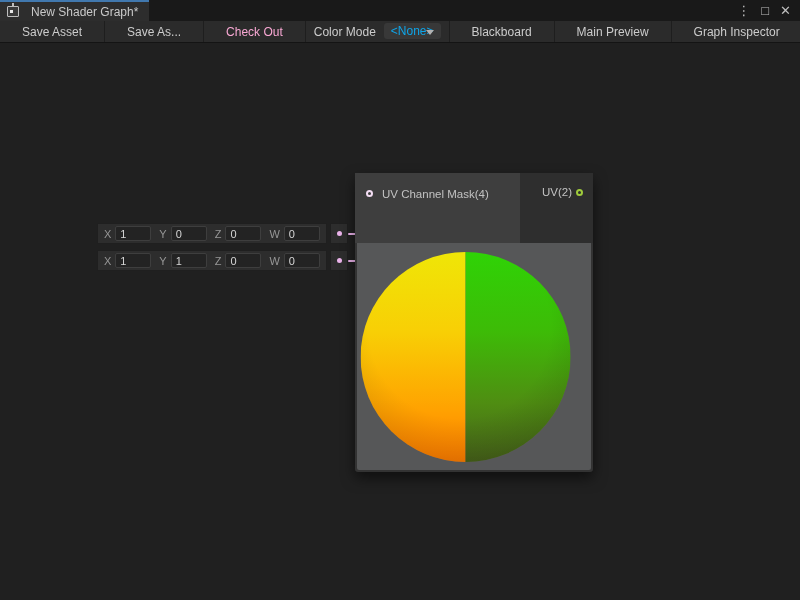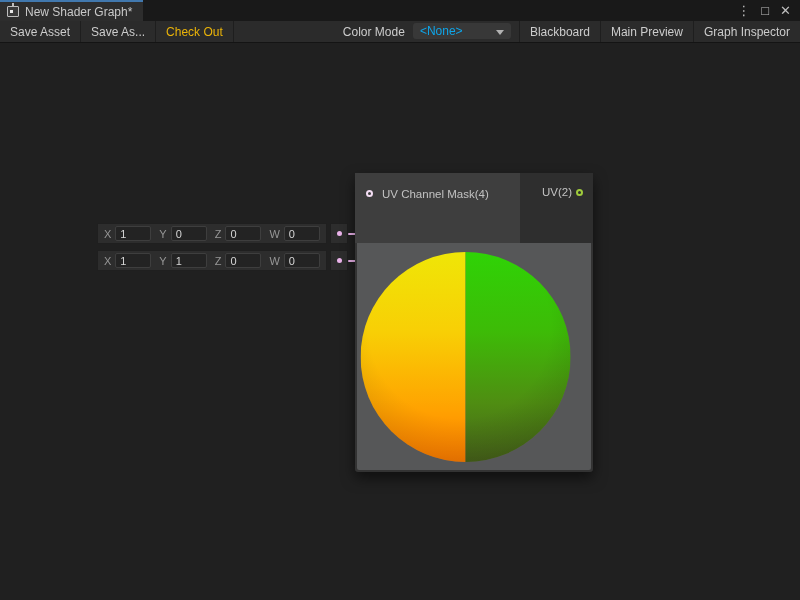--- a/index.html
+++ b/index.html
@@ -12,21 +12,21 @@
     -webkit-font-smoothing:antialiased;
   }
 
   
   .tab-bar {
     position:absolute; top:0; left:0; right:0; height:21px;
     background:#191919; display:flex; align-items:stretch;
   }
   .tab {
     background:#2d2d2d; border-top:2px solid #4178ae;
-    display:flex; align-items:center; gap:6px; padding:0 11px 0 7px;
+    display:flex; align-items:center; gap:12px; padding:0 11px 0 7px;
     font-size:12px; color:#c9c9c9; white-space:nowrap;
   }
   .sg-icon {
     width:12px; height:11px; border:1px solid #bdbdbd; border-radius:1px;
     background:#3a3a3a; position:relative; flex:0 0 auto;
   }
   .sg-icon::before { 
     content:""; position:absolute; top:-4px; left:4px; width:2px; height:3px; background:#bdbdbd;
   }
   .sg-icon::after { 
@@ -38,25 +38,25 @@
   }
   .wc { cursor:default; }
 
   
   .toolbar {
     position:absolute; top:21px; left:0; right:0; height:22px;
     background:#2b2b2b; border-bottom:1px solid #141414;
     display:flex; align-items:stretch; font-size:12px; color:#cccccc;
   }
   .tb-btn {
-    display:flex; align-items:center; padding:0 10px;
+    display:flex; align-items:center; padding:0 22px;
     border-right:1px solid #1e1e1e; white-space:nowrap; cursor:default;
   }
   .tb-btn.right { border-right:none; border-left:1px solid #1e1e1e; }
-  .tb-btn.disabled { color:#eab308; }
+  .tb-btn.disabled { color:#f9a8d4; }
   .color-mode-label { margin-left:auto; display:flex; align-items:center; padding:0 8px; white-space:nowrap; }
   .dropdown {
     width:98px; margin:2px 8px 3px 0; background:#383838; border-radius:3px;
     display:flex; align-items:center; padding:0 7px; color:#0ea5e9; position:relative;
   }
   .dropdown .chev {
     position:absolute; right:7px; top:7px; width:0; height:0;
     border-left:4px solid transparent; border-right:4px solid transparent;
     border-top:5px solid #b2b2b2;
   }

